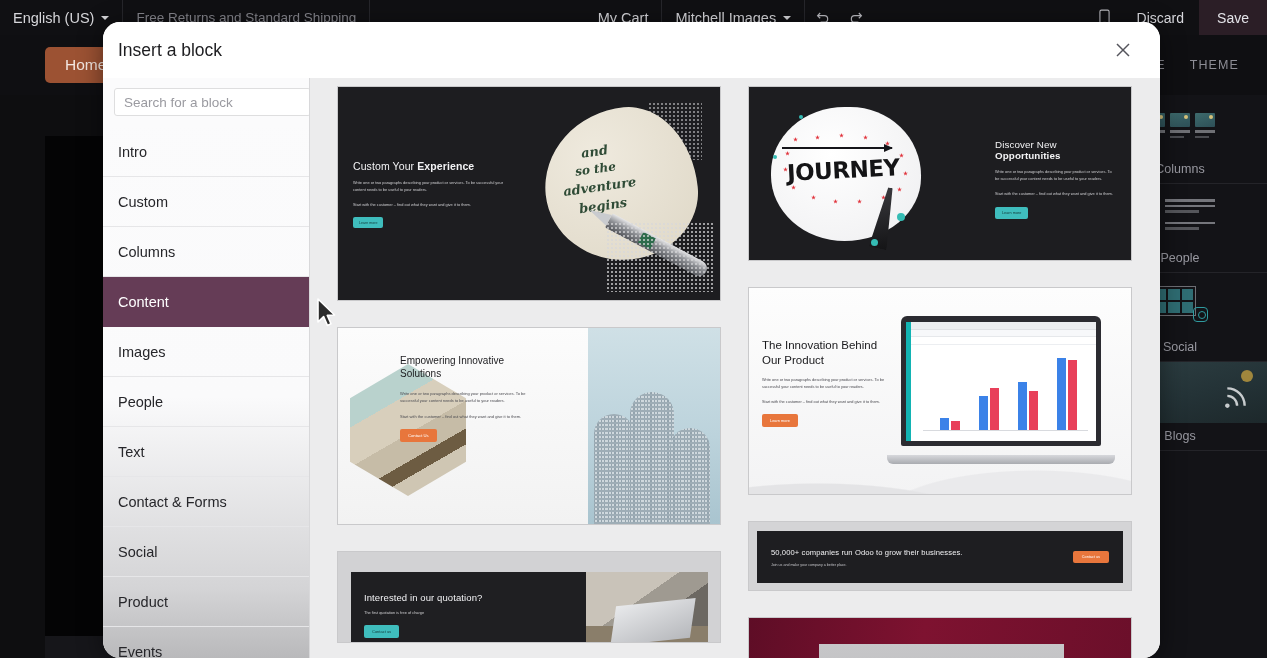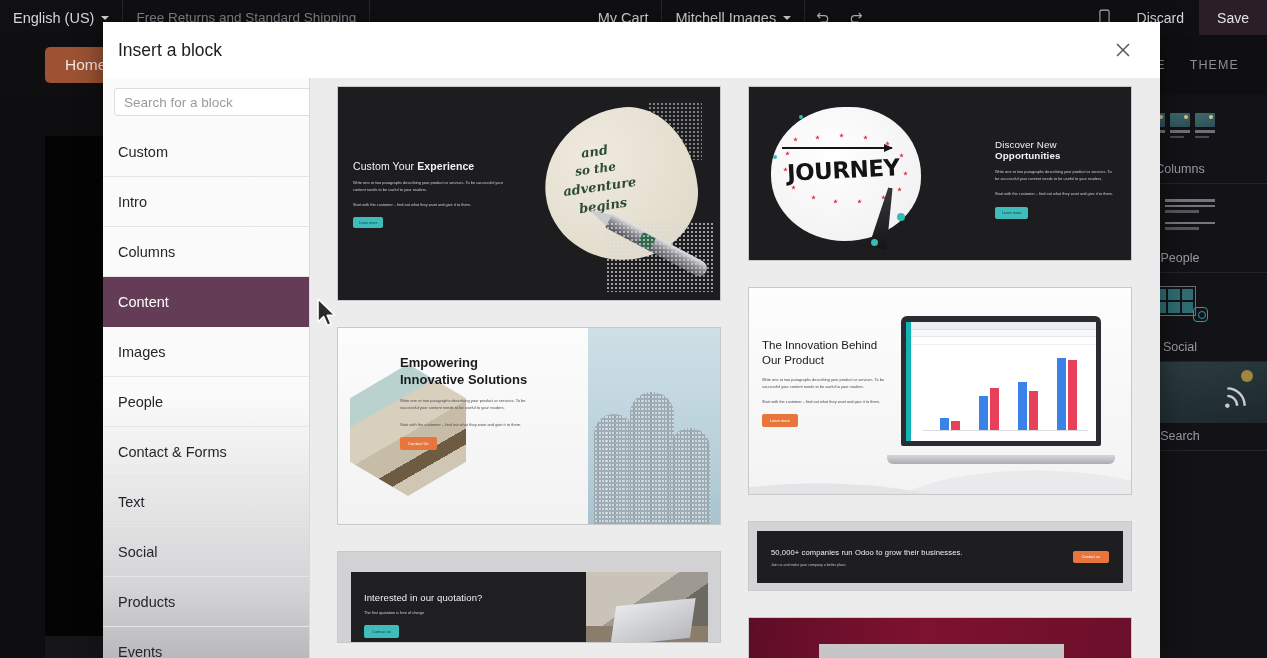--- a/index.html
+++ b/index.html
@@ -119,21 +119,21 @@
     position: absolute; left: 45px; right: 175px; bottom: 0; height: 22px;
     background: #17171b; display: flex;
   }
   .bs-cell { flex: 1 1 0; border-right: 1px solid #202025; background: #16161a; }
 
   
   .modal {
     position: absolute; left: 103px; top: 22px; width: 1057px; height: 636px;
     background: #ffffff;
     box-shadow: 0 4px 26px rgba(0,0,0,.45);
-    display: flex; flex-direction: column; overflow: hidden;
+    display: flex; flex-direction: column; overflow: hidden; border-radius: 17px;
   }
   .modal-header {
     height: 56px; flex: 0 0 56px; display: flex; align-items: center;
     padding: 0 22px 0 15px; background: #fff; position: relative;
   }
   .modal-title { font-size: 17.5px; color: #1d1d20; font-weight: 400; }
   .modal-close {
     margin-left: auto; width: 30px; height: 30px; color: #55555c;
     display: flex; align-items: center; justify-content: center;
     font-size: 25px; line-height: 1; font-weight: 300; cursor: pointer;
@@ -237,21 +237,21 @@
     background: linear-gradient(180deg,#fcfcfc,#f2f2f2); }
   .b3 .hex {
     position:absolute; left:12px; top:36px; width:116px; height:132px;
   }
   .b3 .hex-i {
     position:absolute; inset:0;
     background: linear-gradient(150deg,#b9d2cd 0 32%,#d8cfbc 32% 52%,#c6bca7 52% 66%,#6d5c42 66% 74%,#cfc6b3 74% 100%);
     clip-path: polygon(50% 0%, 100% 26%, 100% 74%, 50% 100%, 0% 74%, 0% 26%);
   }
   .b3 .txt { position:absolute; left: 62px; top: 27px; width: 132px; }
-  .b3 .t-h2 { font-size: 13px; color: #1b1b1e; line-height: 1.28; font-weight: 700; }
+  .b3 .t-h2 { font-size: 10px; color: #1b1b1e; line-height: 1.28; font-weight: 400; }
   .b3 .t-p2 { font-size: 4px; line-height: 1.8; color: #4a4a50; margin-top: 9px; }
   .b3 .pill { font-size: 4.2px; padding: 4px 8px; margin-top: 9px; }
   .b3 .right {
     position:absolute; right:0; top:0; width: 132px; height:100%;
     background: linear-gradient(180deg,#cfe0e6 0%,#bcd3dc 55%,#a9c4cf 100%);
     overflow:hidden;
   }
   .tower { position:absolute; bottom:0; background:#cfd8dd;
     background-image: repeating-linear-gradient(0deg,#9eadb6 0 1.6px,transparent 1.6px 4px),
                       repeating-linear-gradient(90deg,#93a3ad 0 1.2px,transparent 1.2px 3.4px);
@@ -497,21 +497,21 @@
           <div class="blog-lines">
               <div class="bl"></div>
               <div class="bl s"></div>
             </div>
           <svg class="blog-rss" viewBox="0 0 24 24" fill="none" stroke="#c8ccce" stroke-width="2.2">
             <path d="M4 19a1 1 0 1 0 .001 0"></path>
               <path d="M4 11a9 9 0 0 1 9 9"></path>
               <path d="M4 4a16 16 0 0 1 16 16"></path>
           </svg>
         </div>
-        <div class="rail-label">Search</div>
+        <div class="rail-label">Blogs</div>
       </div>
 
     </div>
 
     <div class="bottom-strip">
       <div class="bs-cell"></div>
       <div class="bs-cell"></div>
       <div class="bs-cell"></div>
       <div class="bs-cell"></div>
     </div>
@@ -530,30 +530,30 @@
     </div>
 
     <div class="modal-body">
 
       <div class="side">
         <div class="search-wrap">
           <input class="search-input" type="text" placeholder="Search for a block" style="">
 
         </div>
         <div class="cat-list">
+          <div class="cat">Intro</div>
           <div class="cat">Custom</div>
-          <div class="cat">Intro</div>
           <div class="cat">Columns</div>
           <div class="cat active">Content</div>
           <div class="cat">Images</div>
           <div class="cat">People</div>
+          <div class="cat">Text</div>
           <div class="cat">Contact &amp; Forms</div>
-          <div class="cat">Text</div>
           <div class="cat">Social</div>
-          <div class="cat">Products</div>
+          <div class="cat">Product</div>
           <div class="cat">Events</div>
         </div>
       </div>
 
       <div class="preview-area">
         <div class="grid">
 
           <div class="col">
 
             <div class="thumb b1">

